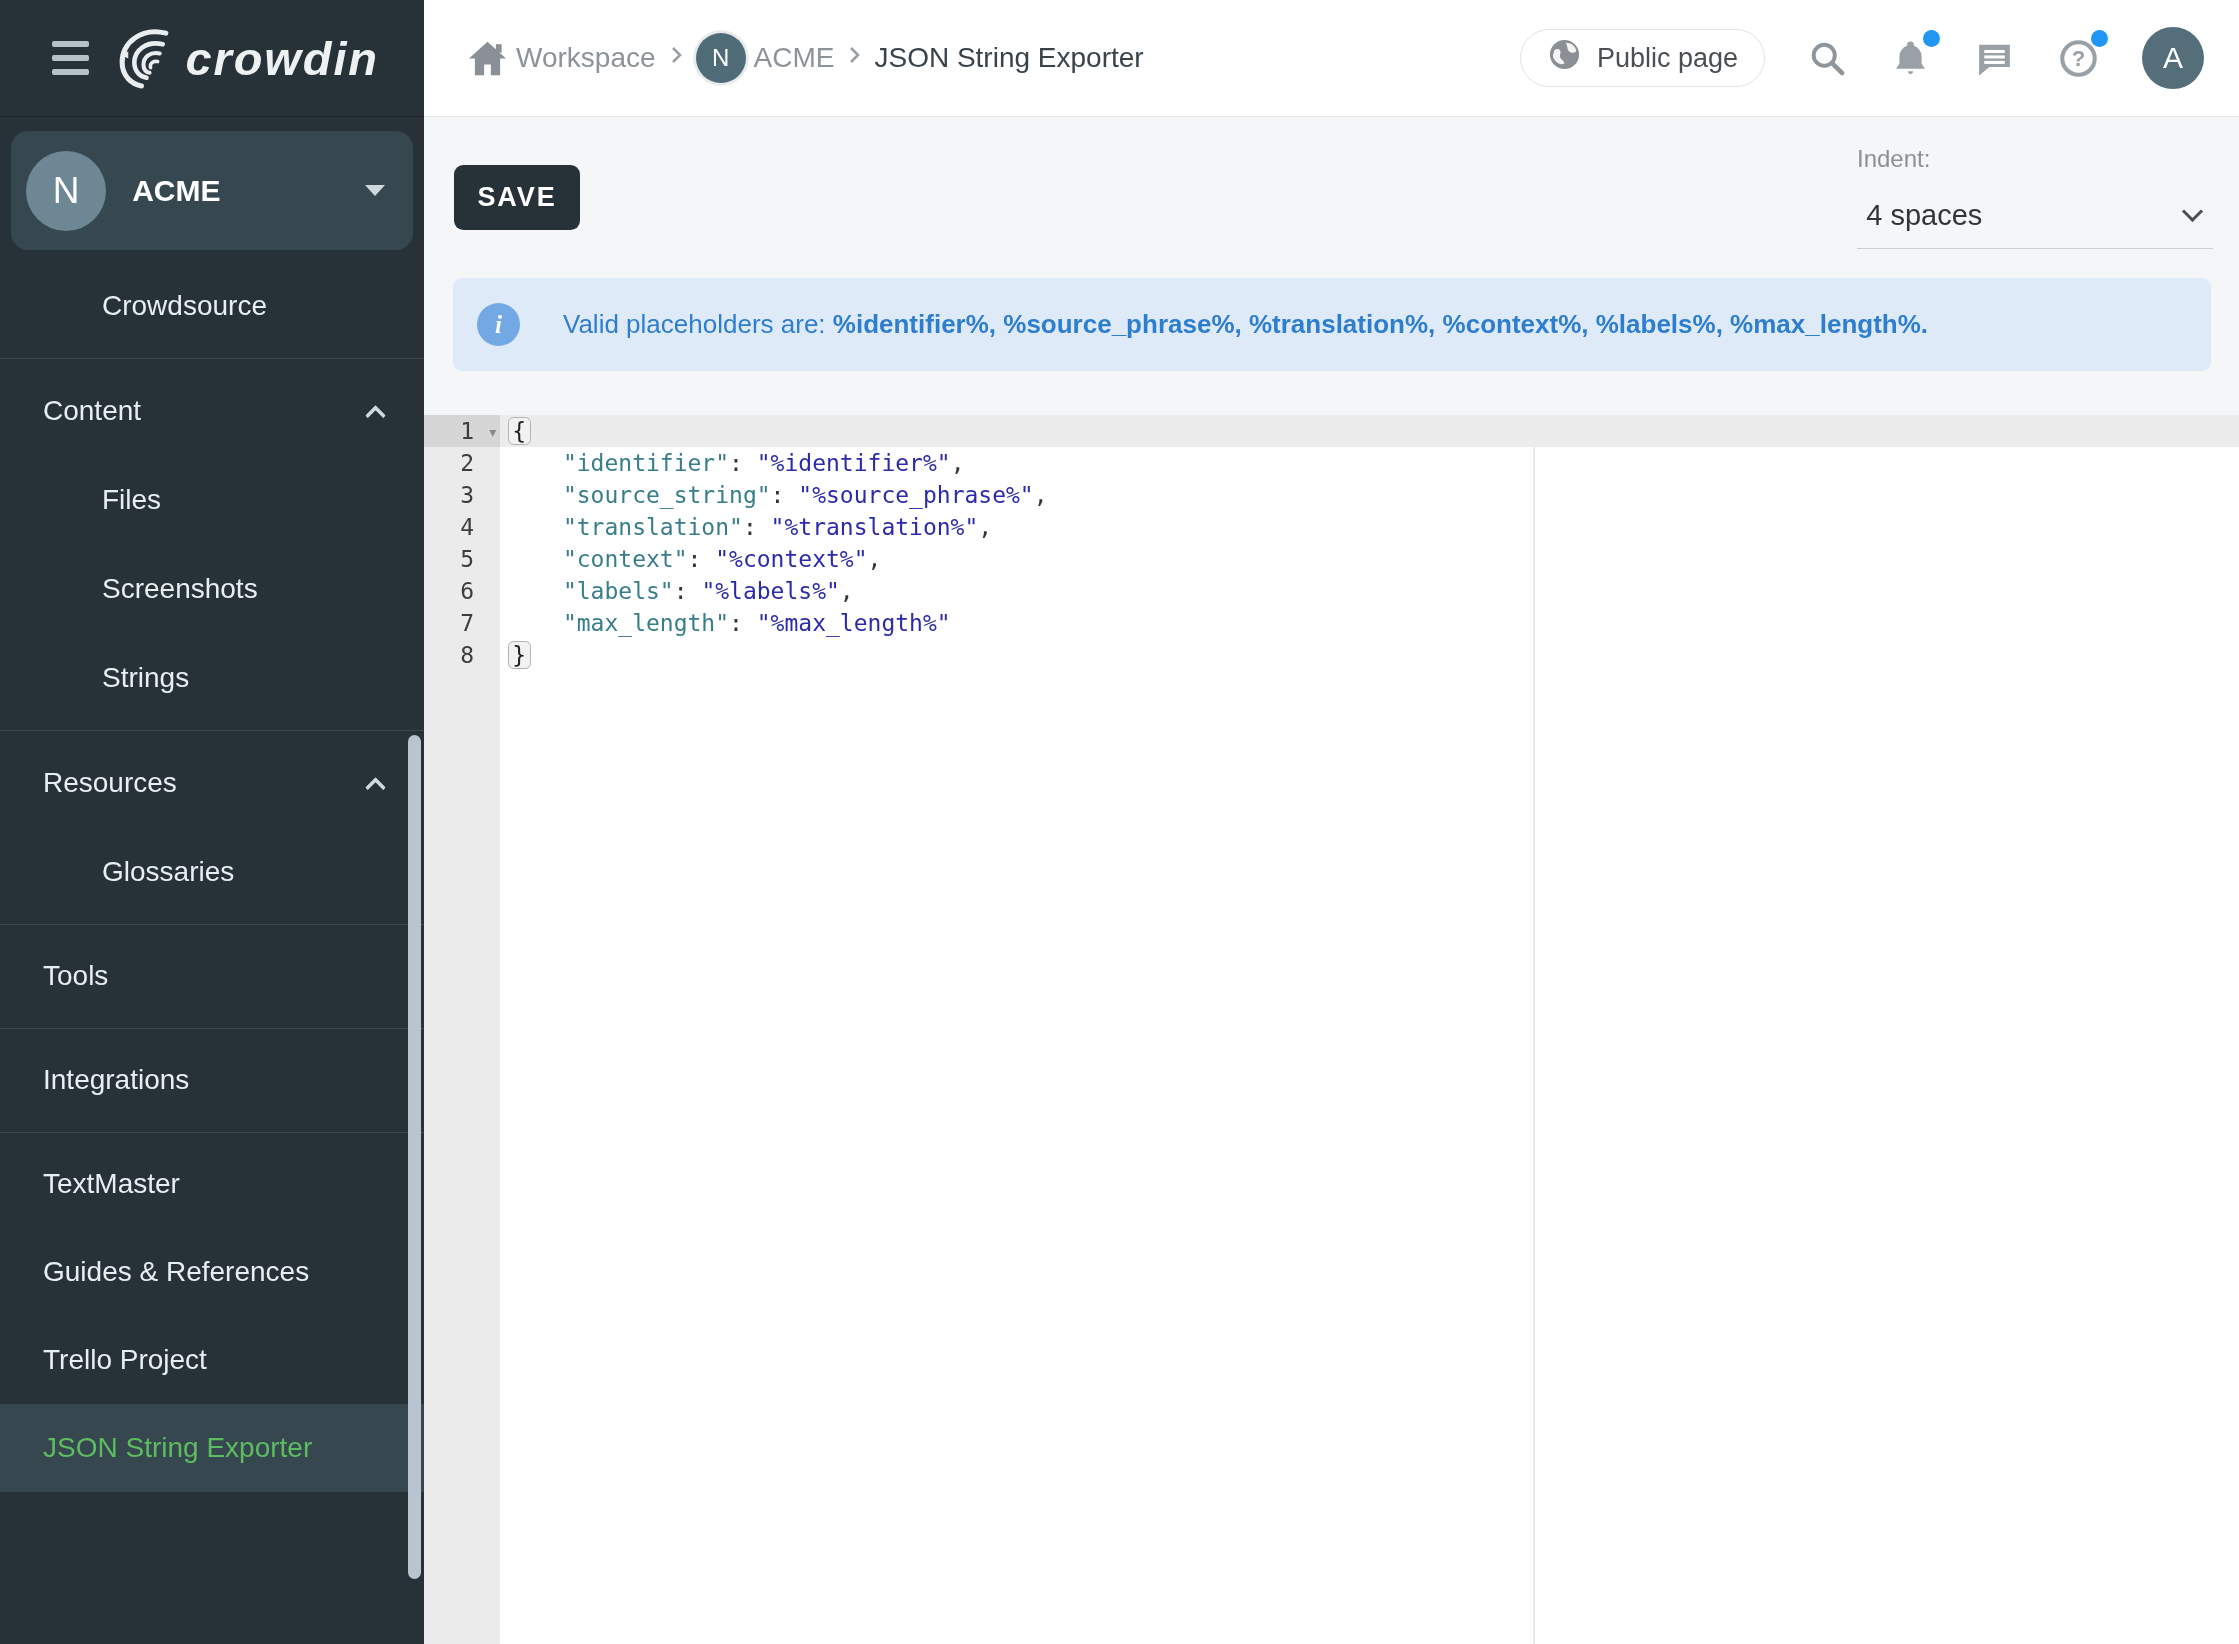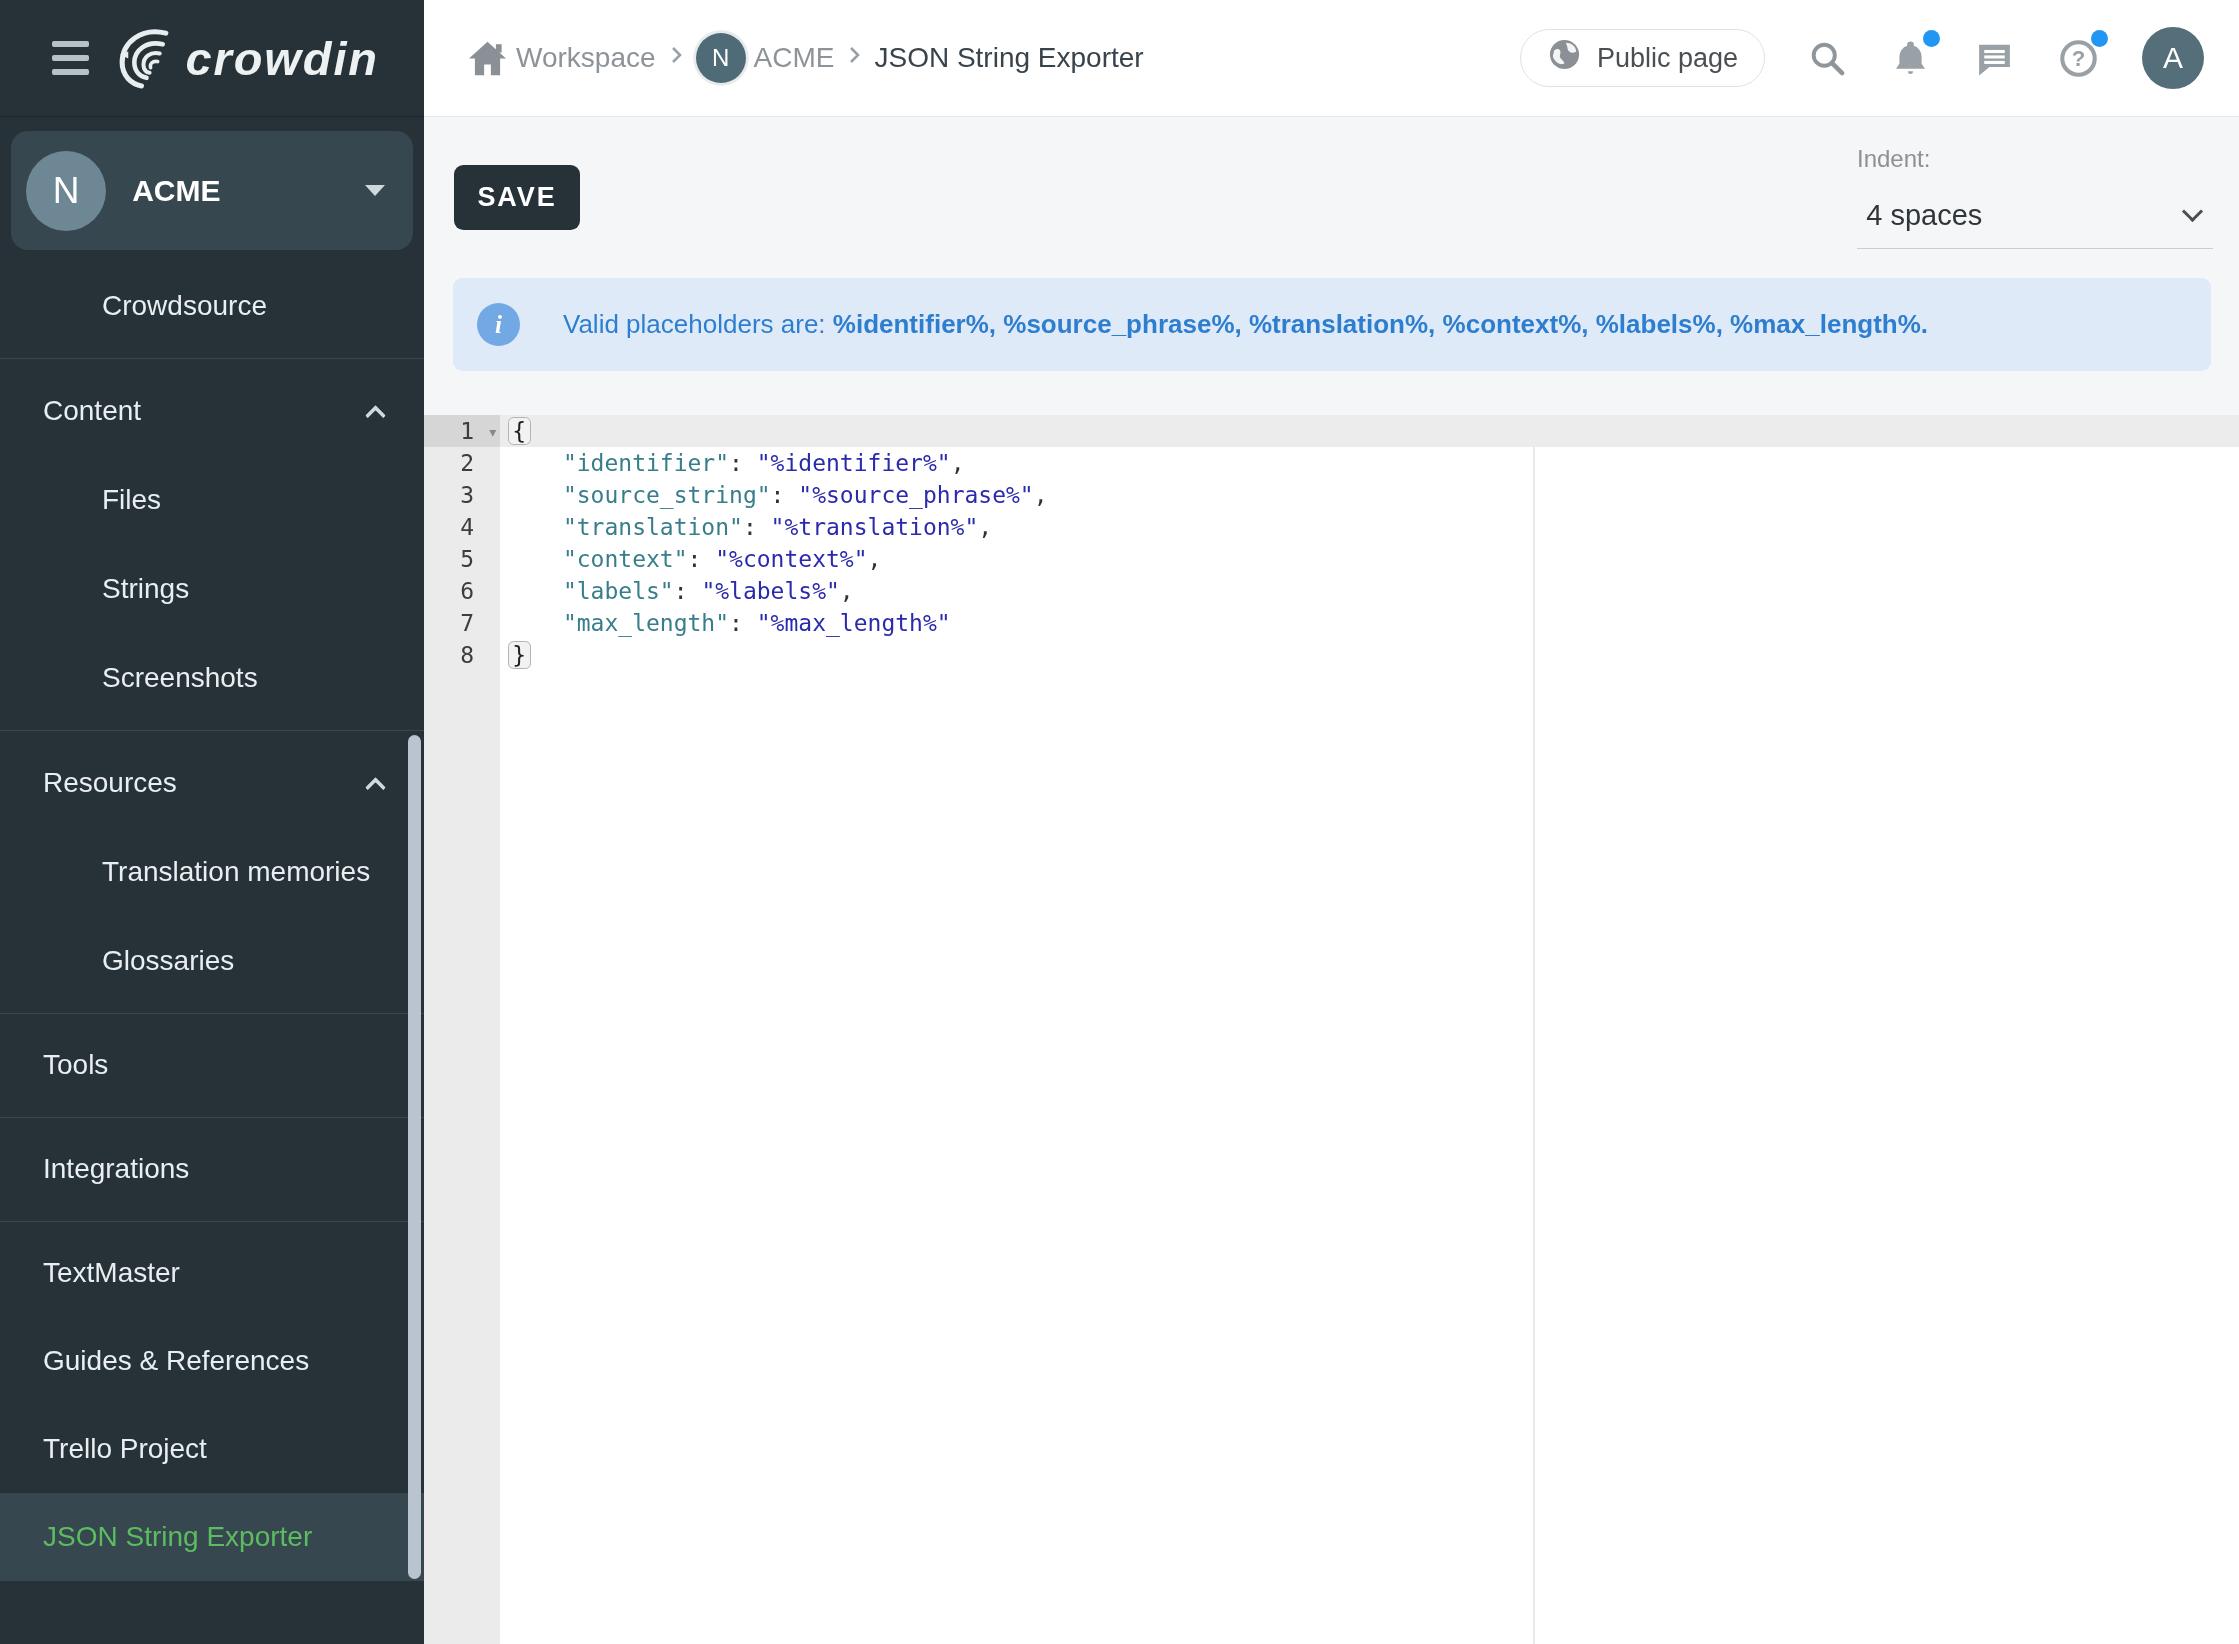--- a/index.html
+++ b/index.html
@@ -192,34 +192,31 @@
       <div class="divider"></div>
       <div class="section">
         <div class="nav-item header">
           <span>Content</span>
           <span class="chev-up"></span>
         </div>
         <div class="nav-item sub">
           <span>Files</span>
         </div>
         <div class="nav-item sub">
+          <span>Screenshots</span>
+        </div>
+        <div class="nav-item sub">
           <span>Strings</span>
-        </div>
-        <div class="nav-item sub">
-          <span>Screenshots</span>
         </div>
       </div>
       <div class="divider"></div>
       <div class="section">
         <div class="nav-item header">
           <span>Resources</span>
           <span class="chev-up"></span>
-        </div>
-        <div class="nav-item sub">
-          <span>Translation memories</span>
         </div>
         <div class="nav-item sub">
           <span>Glossaries</span>
         </div>
       </div>
       <div class="divider"></div>
       <div class="section">
         <div class="nav-item">
           <span>Tools</span>
         </div>

